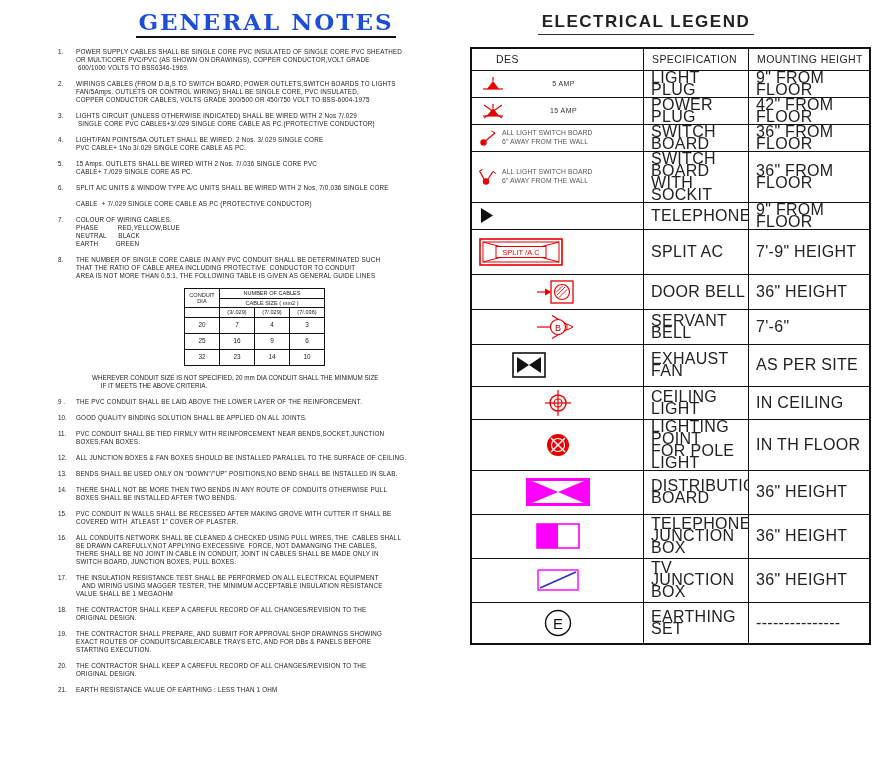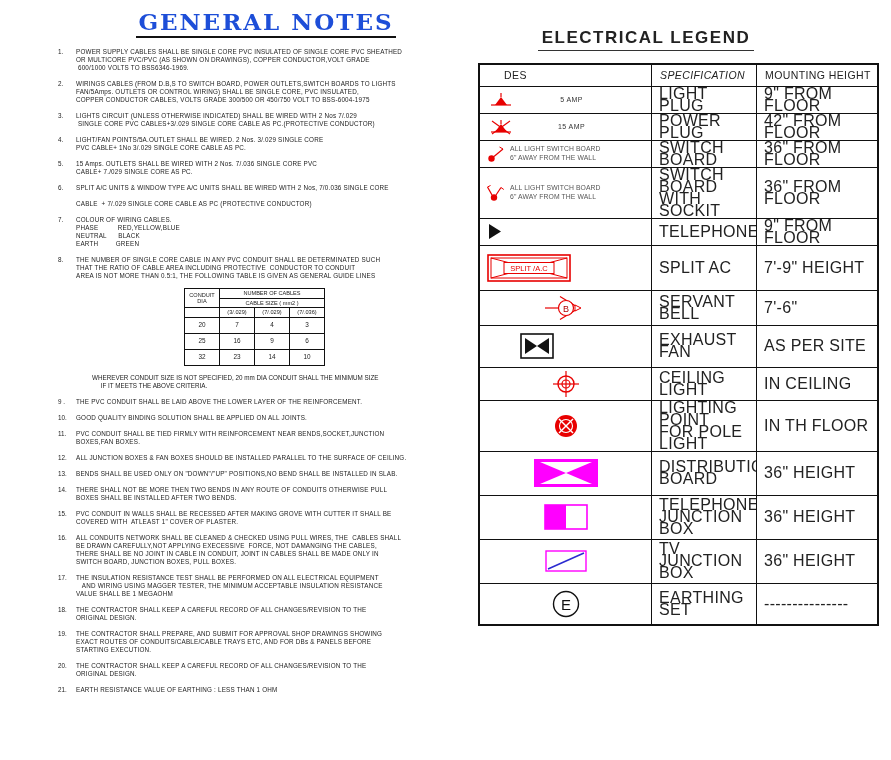--- a/index.html
+++ b/index.html
@@ -16,27 +16,27 @@
   .sub-note{margin:2px 0 8px 34px;font-size:6.3px;line-height:8px;color:#222;white-space:pre-wrap;}
 
   .conduit-table{border-collapse:collapse;margin:4px 0 8px 126px;table-layout:fixed;}
   .conduit-table td{border:1px solid #111;font-size:5.6px;line-height:6.5px;color:#222;
     text-align:center;vertical-align:middle;padding:1px 2px;white-space:pre-line;}
   .conduit-table .ct-dia{width:30px;}
   .conduit-table .ct-c{width:30px;}
   .conduit-table tr.ct-data td{height:13px;font-size:6.4px;}
 
   
-  .legend-panel{position:absolute;left:470px;top:28px;width:352px;}
+  .legend-panel{position:absolute;left:470px;top:12px;width:352px;}
   .el-title{font-size:17px;letter-spacing:1.5px;color:#222;font-weight:bold;width:fit-content;
     margin:0 auto 12px auto;border-bottom:1.5px solid #333;padding:0 4px 2px 4px;white-space:nowrap;}
-  .legend-table{border-collapse:collapse;width:352px;table-layout:fixed;border:2px solid #111;margin-left:8px;}
+  .legend-table{border-collapse:collapse;width:352px;table-layout:fixed;border:2px solid #111;}
   .legend-table td{border:1px solid #111;vertical-align:middle;color:#222;overflow:hidden;}
   .col-des{width:146px;}
-  .col-spec{width:95px;font-style:italic;}
+  .col-spec{width:95px;}
   .col-hgt{width:111px;}
   td.hdr{font-size:10.5px;letter-spacing:0.4px;padding-left:8px;color:#222;}
   td.hdr.des{padding-left:24px;}
   td.spec,td.hgt{font-size:16px;letter-spacing:0.3px;padding-left:7px;white-space:pre-line;line-height:12px;}
   td.des-cell{padding:0;}
   .des-wrap{display:flex;align-items:center;width:100%;height:100%;}
   .des-wrap.left{justify-content:flex-start;padding-left:10px;box-sizing:border-box;}
   .des-wrap.center{justify-content:center;}
   .des-amp-label{flex:1;text-align:center;font-size:7px;color:#333;letter-spacing:0.4px;padding-right:20px;}
   .des-ann{font-size:6.8px;line-height:8.5px;color:#555;white-space:pre-line;margin-left:4px;letter-spacing:0.1px;}
@@ -304,20 +304,37 @@
           <line x1="80" y1="4" x2="4" y2="24" stroke="#e80000" stroke-width="1"></line>
           <rect x="17" y="8.5" width="50" height="11" fill="#ffffff" stroke="#e80000" stroke-width="1"></rect>
           <text x="42" y="17" text-anchor="middle" font-size="7.5" fill="#e80000" font-family="Liberation Sans, sans-serif">SPLIT /A.C</text>
         </svg>
       </div>
           </td>
       <td class="spec">SPLIT AC</td>
       <td class="hgt">7'-9" HEIGHT</td>
     </tr>
 
+    <tr style="height:35px">
+      <td class="des-cell">
+            <div class="des-wrap center">
+        <svg width="44" height="26" viewBox="0 0 44 26">
+          <line x1="1" y1="13" x2="13" y2="13" stroke="#e80000" stroke-width="1.2"></line>
+          <polygon points="9,9.5 15.5,13 9,16.5" fill="#e80000"></polygon>
+          <rect x="15" y="2" width="22" height="22" fill="none" stroke="#e80000" stroke-width="1.3"></rect>
+          <circle cx="26" cy="13" r="7.5" fill="none" stroke="#e80000" stroke-width="1.2"></circle>
+          <line x1="21" y1="16" x2="29" y2="8" stroke="#e80000" stroke-width="0.9"></line>
+          <line x1="23" y1="18.5" x2="31" y2="10.5" stroke="#e80000" stroke-width="0.9"></line>
+          <line x1="20.5" y1="13" x2="26.5" y2="7" stroke="#e80000" stroke-width="0.9"></line>
+        </svg>
+      </div>
+          </td>
+      <td class="spec">DOOR BELL</td>
+      <td class="hgt">36" HEIGHT</td>
+    </tr>
 
     <tr style="height:35px">
       <td class="des-cell">
             <div class="des-wrap center">
         <svg width="42" height="26" viewBox="0 0 42 26">
           <line x1="0" y1="13" x2="13" y2="13" stroke="#e80000" stroke-width="1.2"></line>
           <polyline points="15,1.5 34,13 15,24.5" fill="none" stroke="#e80000" stroke-width="1.2"></polyline>
           <circle cx="21" cy="13" r="7.5" fill="#ffffff" stroke="#e80000" stroke-width="1.2"></circle>
           <text x="21" y="16.5" text-anchor="middle" font-size="9" fill="#b00000" font-family="Liberation Sans, sans-serif">B</text>
           <polygon points="30,10 36,13 30,16" fill="#ffffff" stroke="#e80000" stroke-width="1"></polygon>

